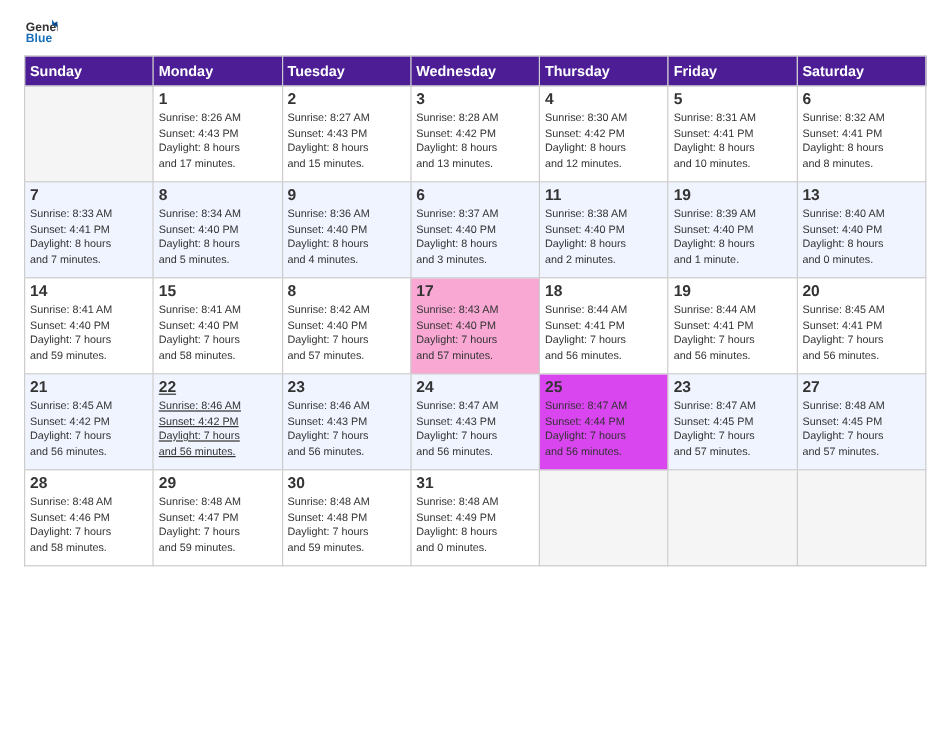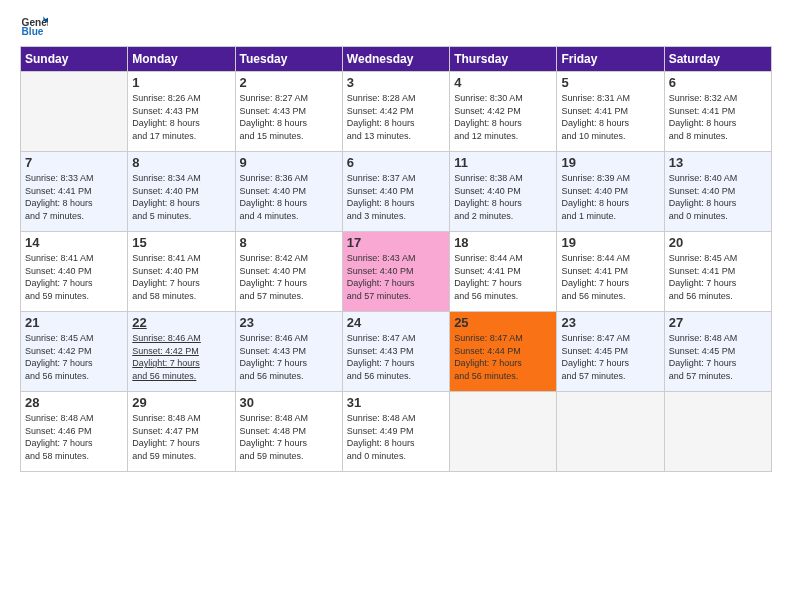--- a/index.html
+++ b/index.html
@@ -225,21 +225,21 @@
             <div class="day-info">Sunrise: 8:46 AM<br>Sunset: 4:42 PM<br>Daylight: 7 hours<br>and 56 minutes.</div>
           </td>
           <td style="background: rgb(240, 244, 255);">
             <span class="day-number">23</span>
             <div class="day-info">Sunrise: 8:46 AM<br>Sunset: 4:43 PM<br>Daylight: 7 hours<br>and 56 minutes.</div>
           </td>
           <td style="background: rgb(240, 244, 255);">
             <span class="day-number">24</span>
             <div class="day-info">Sunrise: 8:47 AM<br>Sunset: 4:43 PM<br>Daylight: 7 hours<br>and 56 minutes.</div>
           </td>
-          <td style="background: #f97316;">
+          <td style="background: #d946ef;">
             <span class="day-number">25</span>
             <div class="day-info">Sunrise: 8:47 AM<br>Sunset: 4:44 PM<br>Daylight: 7 hours<br>and 56 minutes.</div>
           </td>
           <td style="background: rgb(240, 244, 255);">
             <span class="day-number">23</span>
             <div class="day-info">Sunrise: 8:47 AM<br>Sunset: 4:45 PM<br>Daylight: 7 hours<br>and 57 minutes.</div>
           </td>
           <td style="background: rgb(240, 244, 255);">
             <span class="day-number">27</span>
             <div class="day-info">Sunrise: 8:48 AM<br>Sunset: 4:45 PM<br>Daylight: 7 hours<br>and 57 minutes.</div>

